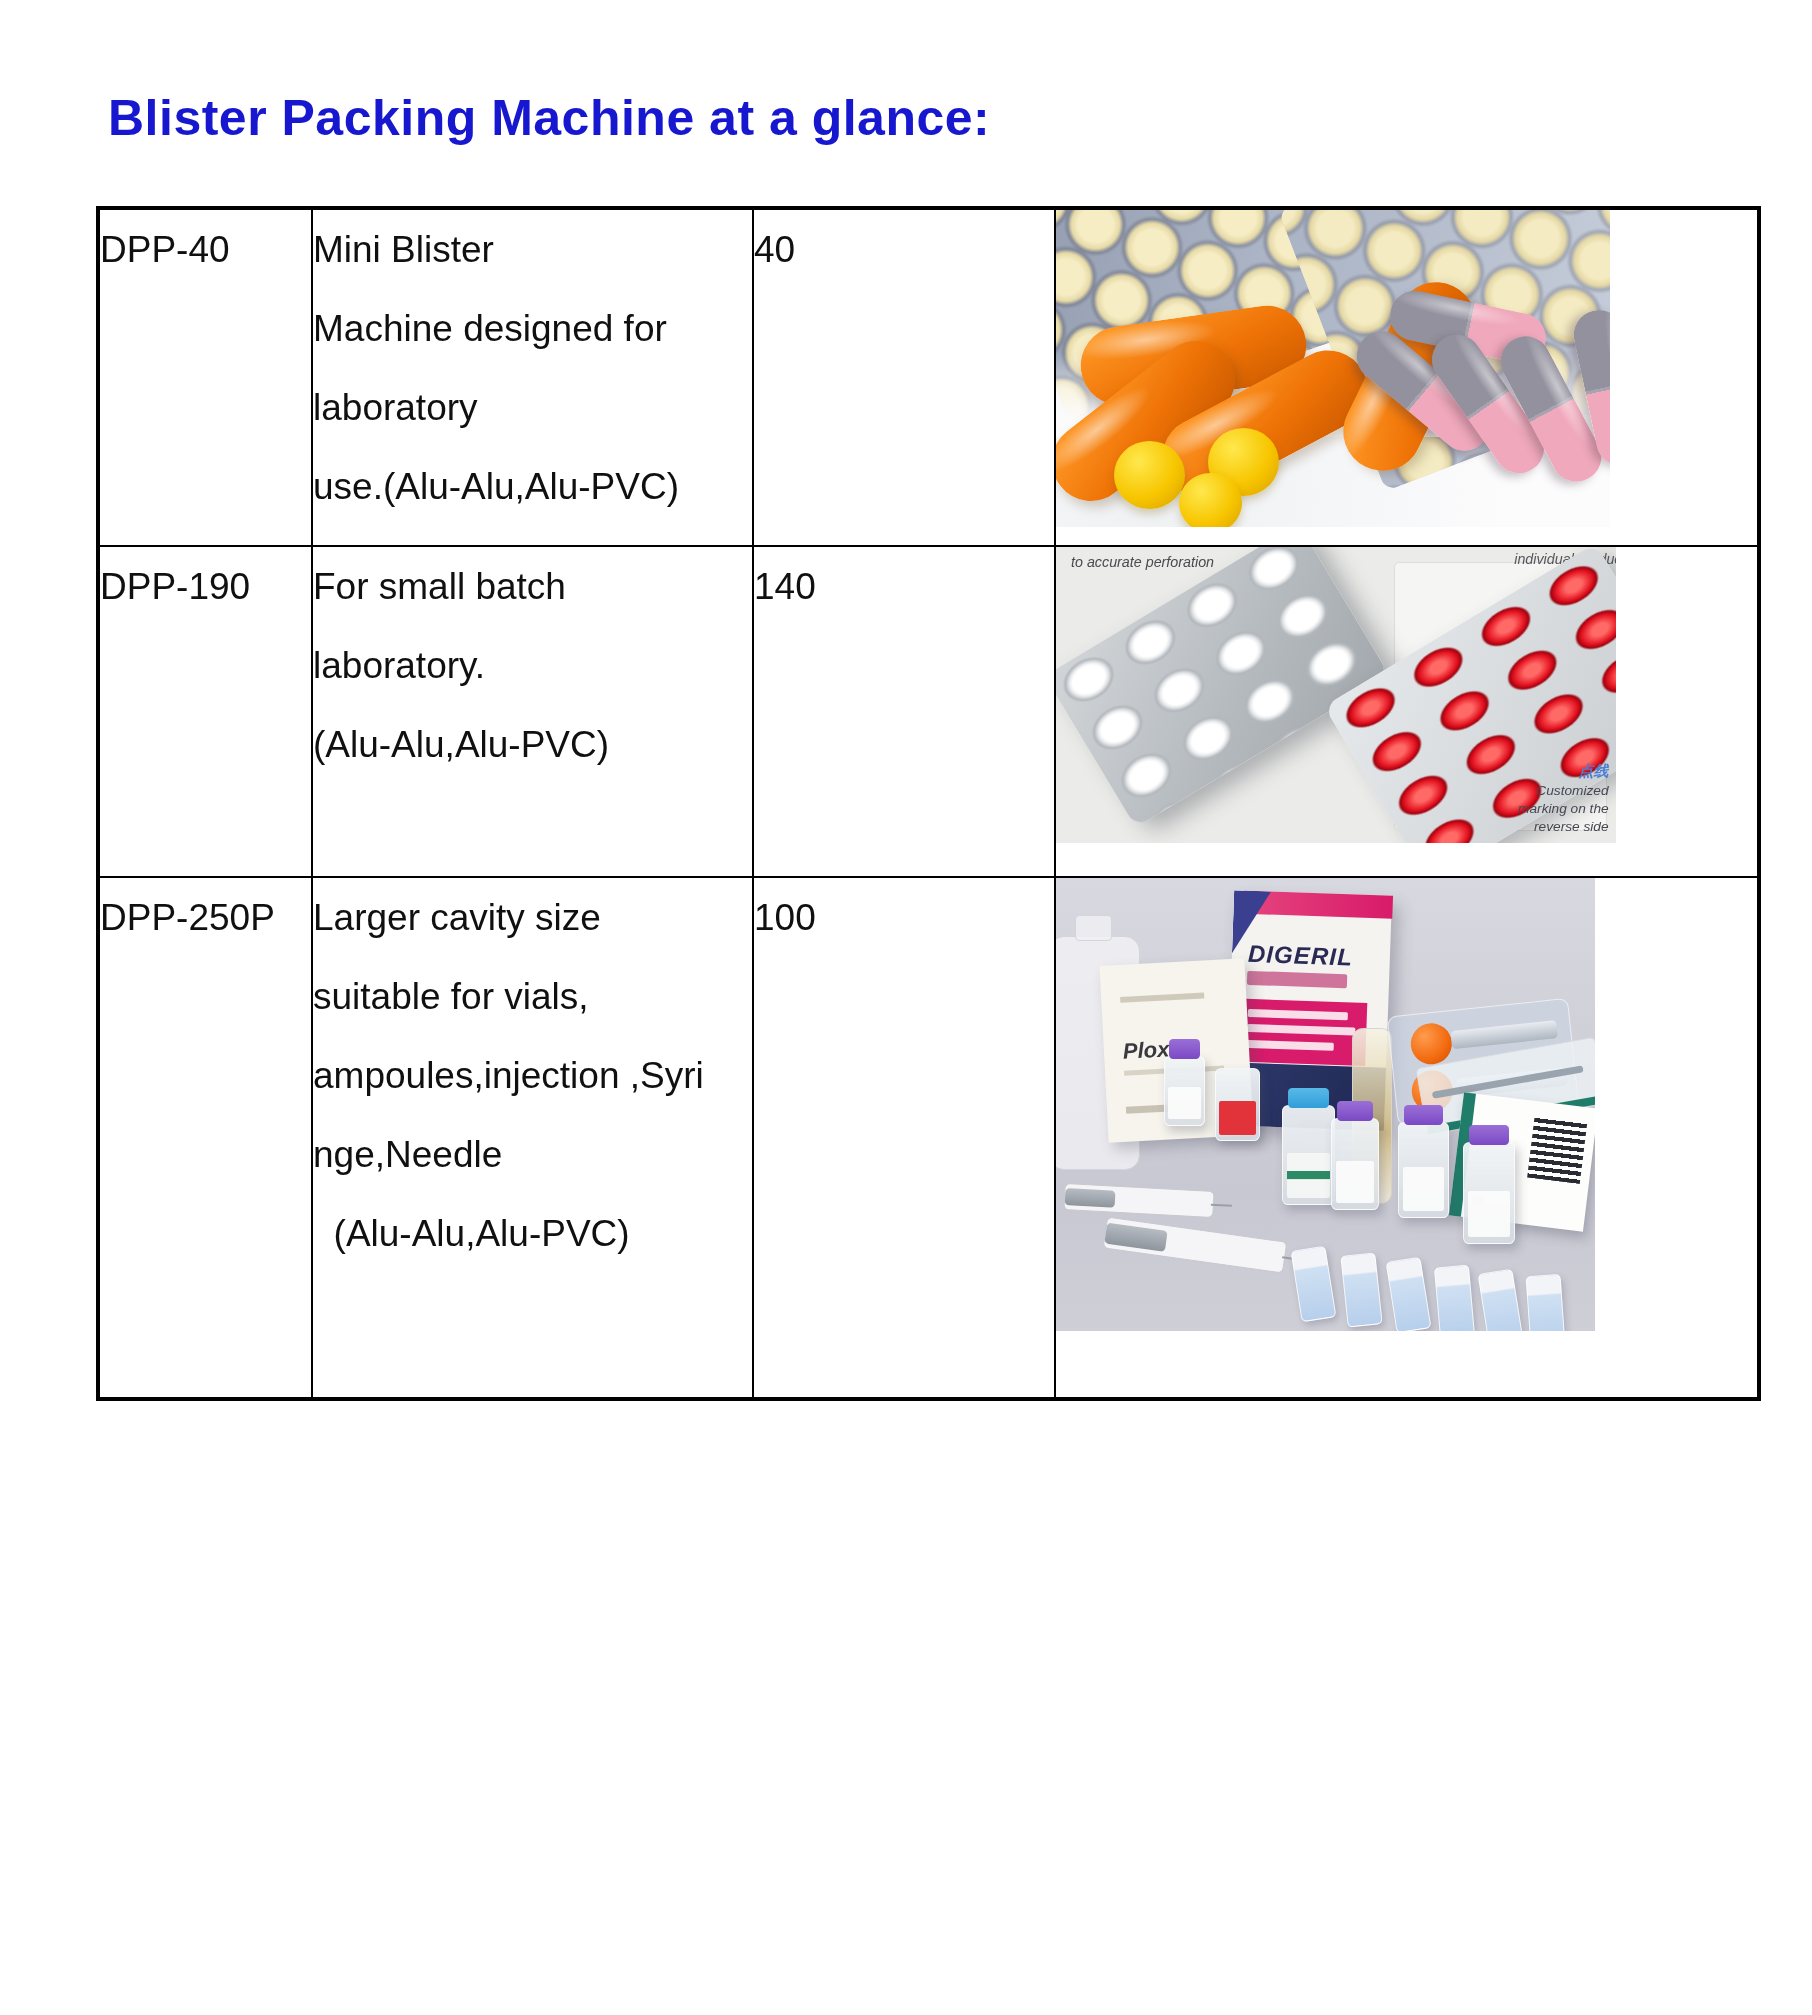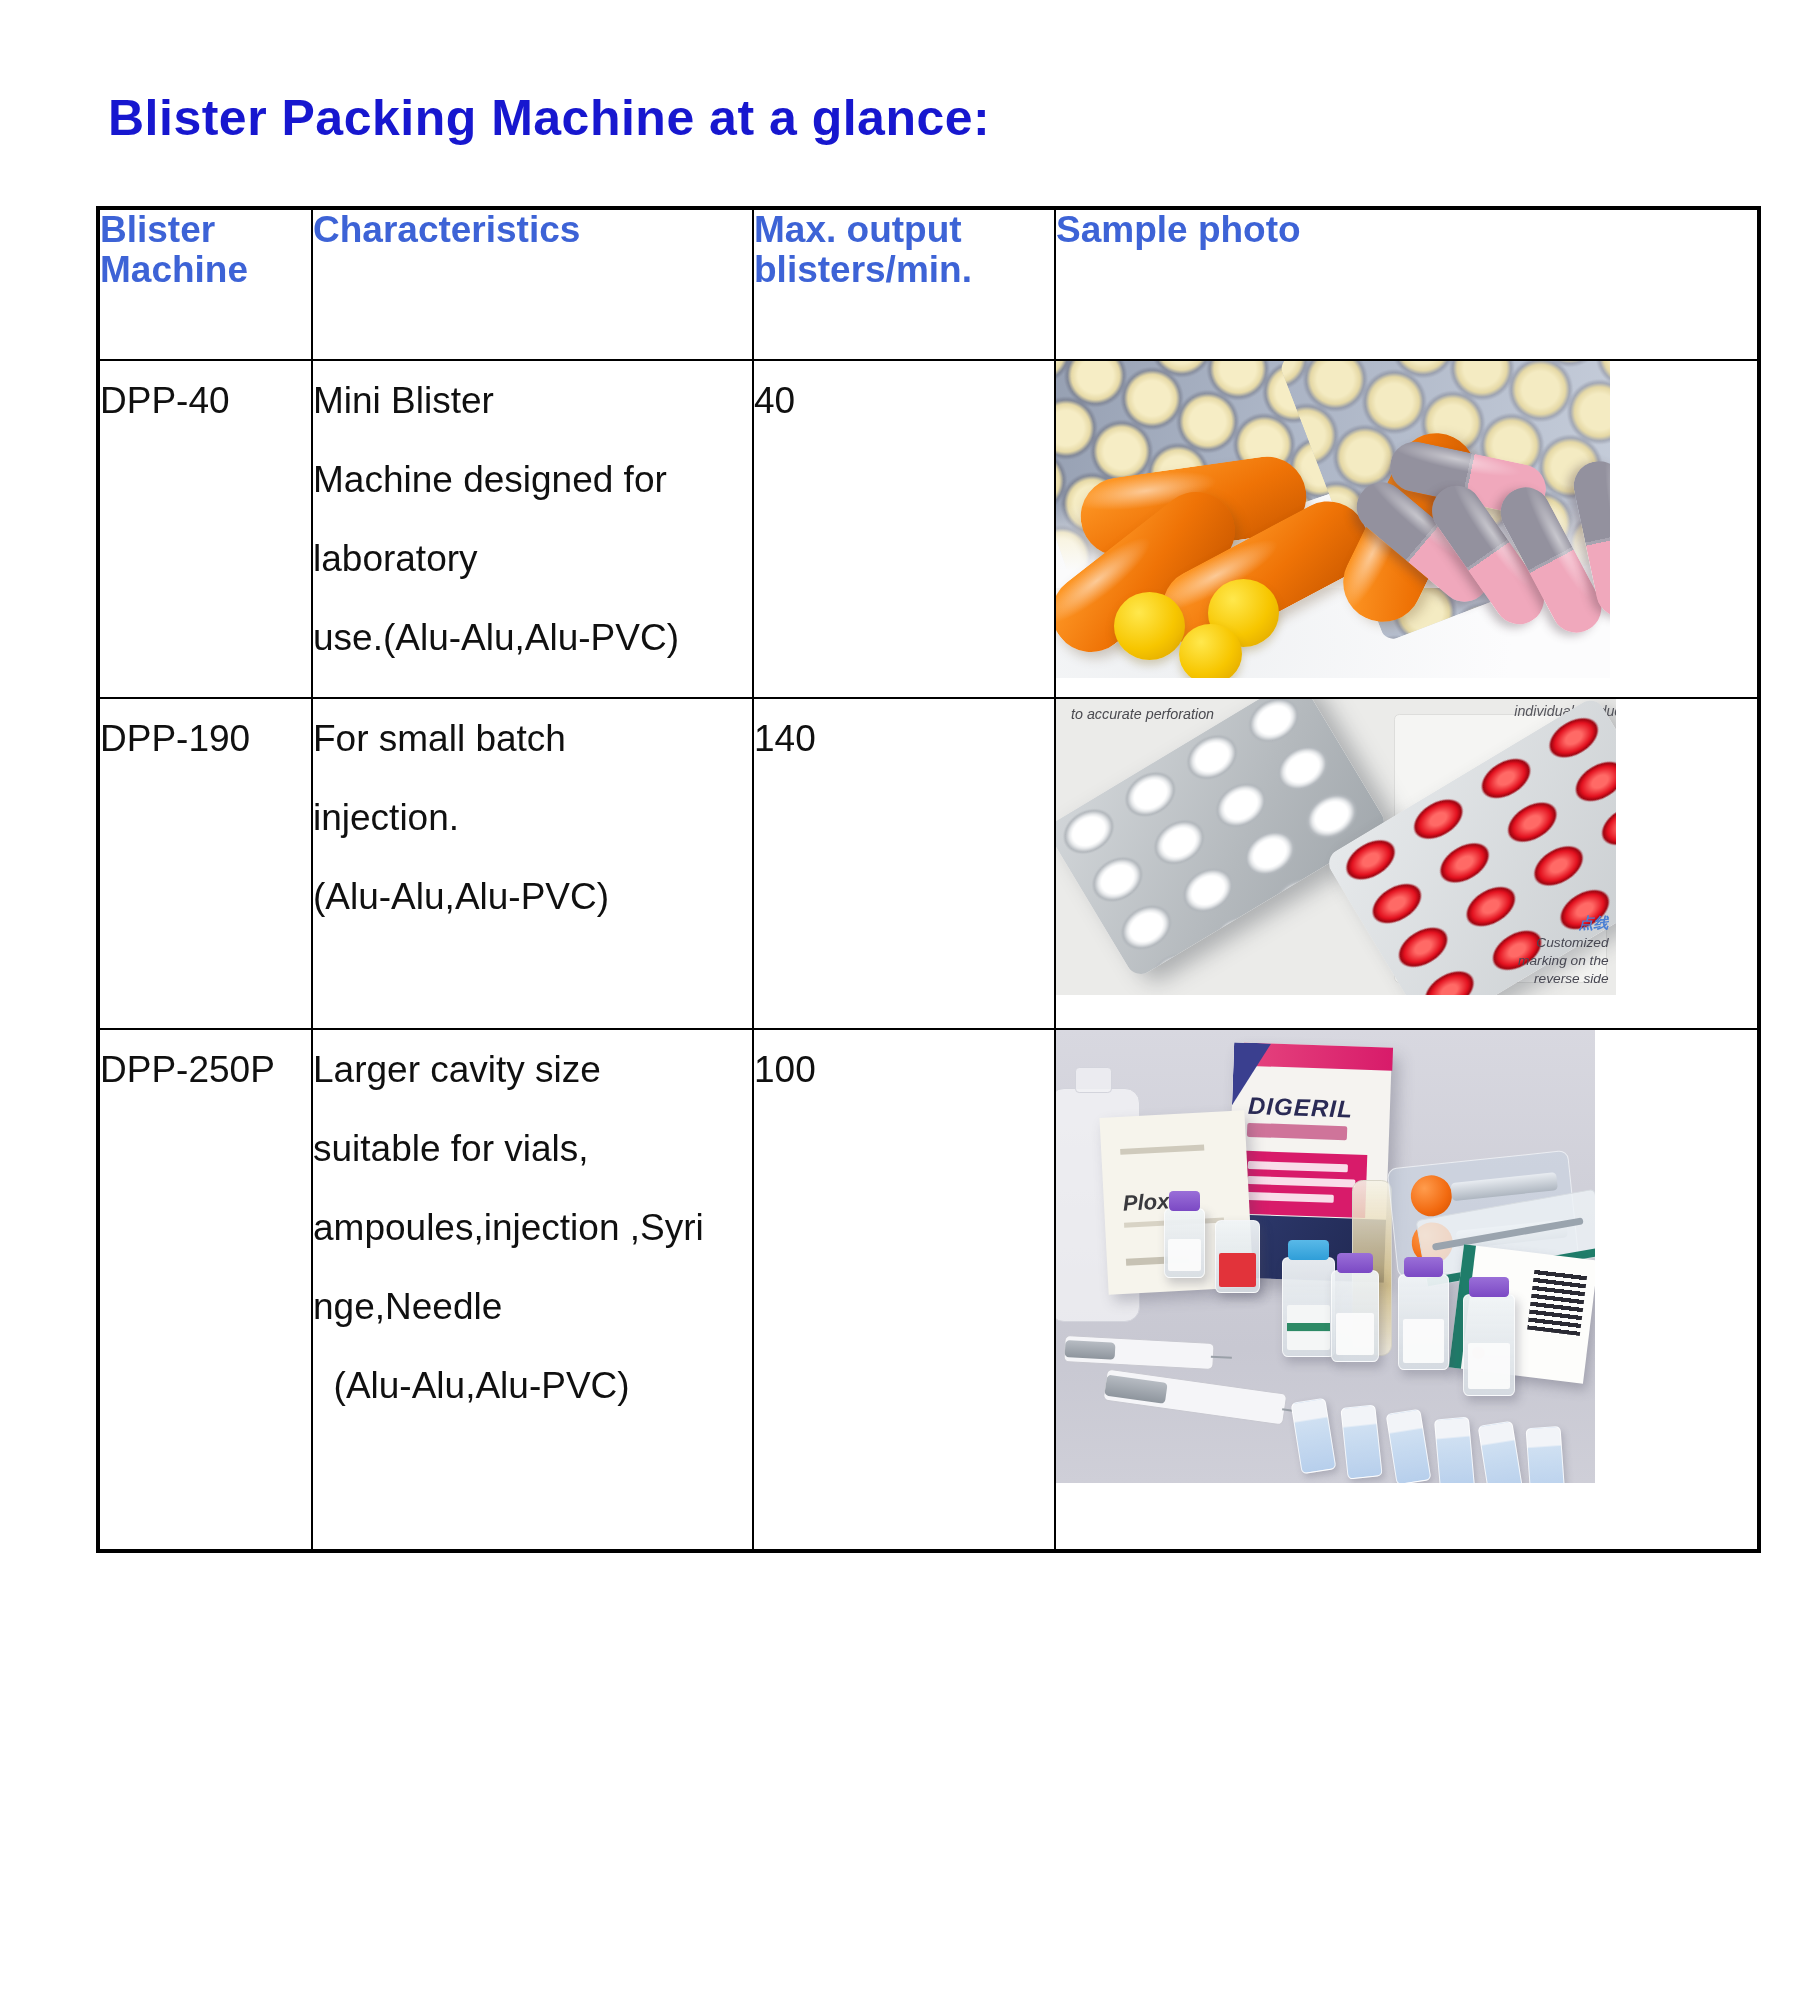--- a/index.html
+++ b/index.html
@@ -191,28 +191,20 @@
 <div class="doc-title">Blister Packing Machine at a glance:</div>
 
 <table class="machines">
   <colgroup>
     <col style="width:214px">
       <col style="width:441px">
       <col style="width:302px">
       <col style="width:704px">
   </colgroup>
   <tbody>
-      <tr style="height:152px">
-    <th class="hcell">Blister
-Machine</th>
-    <th class="hcell">Characteristics</th>
-    <th class="hcell">Max. output
-blisters/min.</th>
-    <th class="hcell">Sample photo</th>
-  </tr>
 
   <tr style="height:338px">
     <td class="body-cell">DPP-40</td>
     <td class="body-cell">Mini Blister
 Machine designed for
 laboratory
 use.(Alu-Alu,Alu-PVC)</td>
     <td class="body-cell">40</td>
     <td class="photo-cell">
       <div class="ph ph1">
@@ -231,21 +223,21 @@
         <div class="pgcap c3"></div>
         <div class="pgcap c4"></div>
         <div class="pgcap c5"></div>
       </div>
     </td>
   </tr>
 
   <tr style="height:331px">
     <td class="body-cell">DPP-190</td>
     <td class="body-cell">For small batch
-injection.
+laboratory.
 (Alu-Alu,Alu-PVC)</td>
     <td class="body-cell">140</td>
     <td class="photo-cell">
       <div class="ph ph2">
         <div class="panelR"></div>
         <div class="cap-tl">to accurate perforation</div>
         <div class="cap-tr">individual product</div>
         <div class="packL"></div>
         <div class="packR"></div>
         <div class="cap-br-zh">点线</div>

